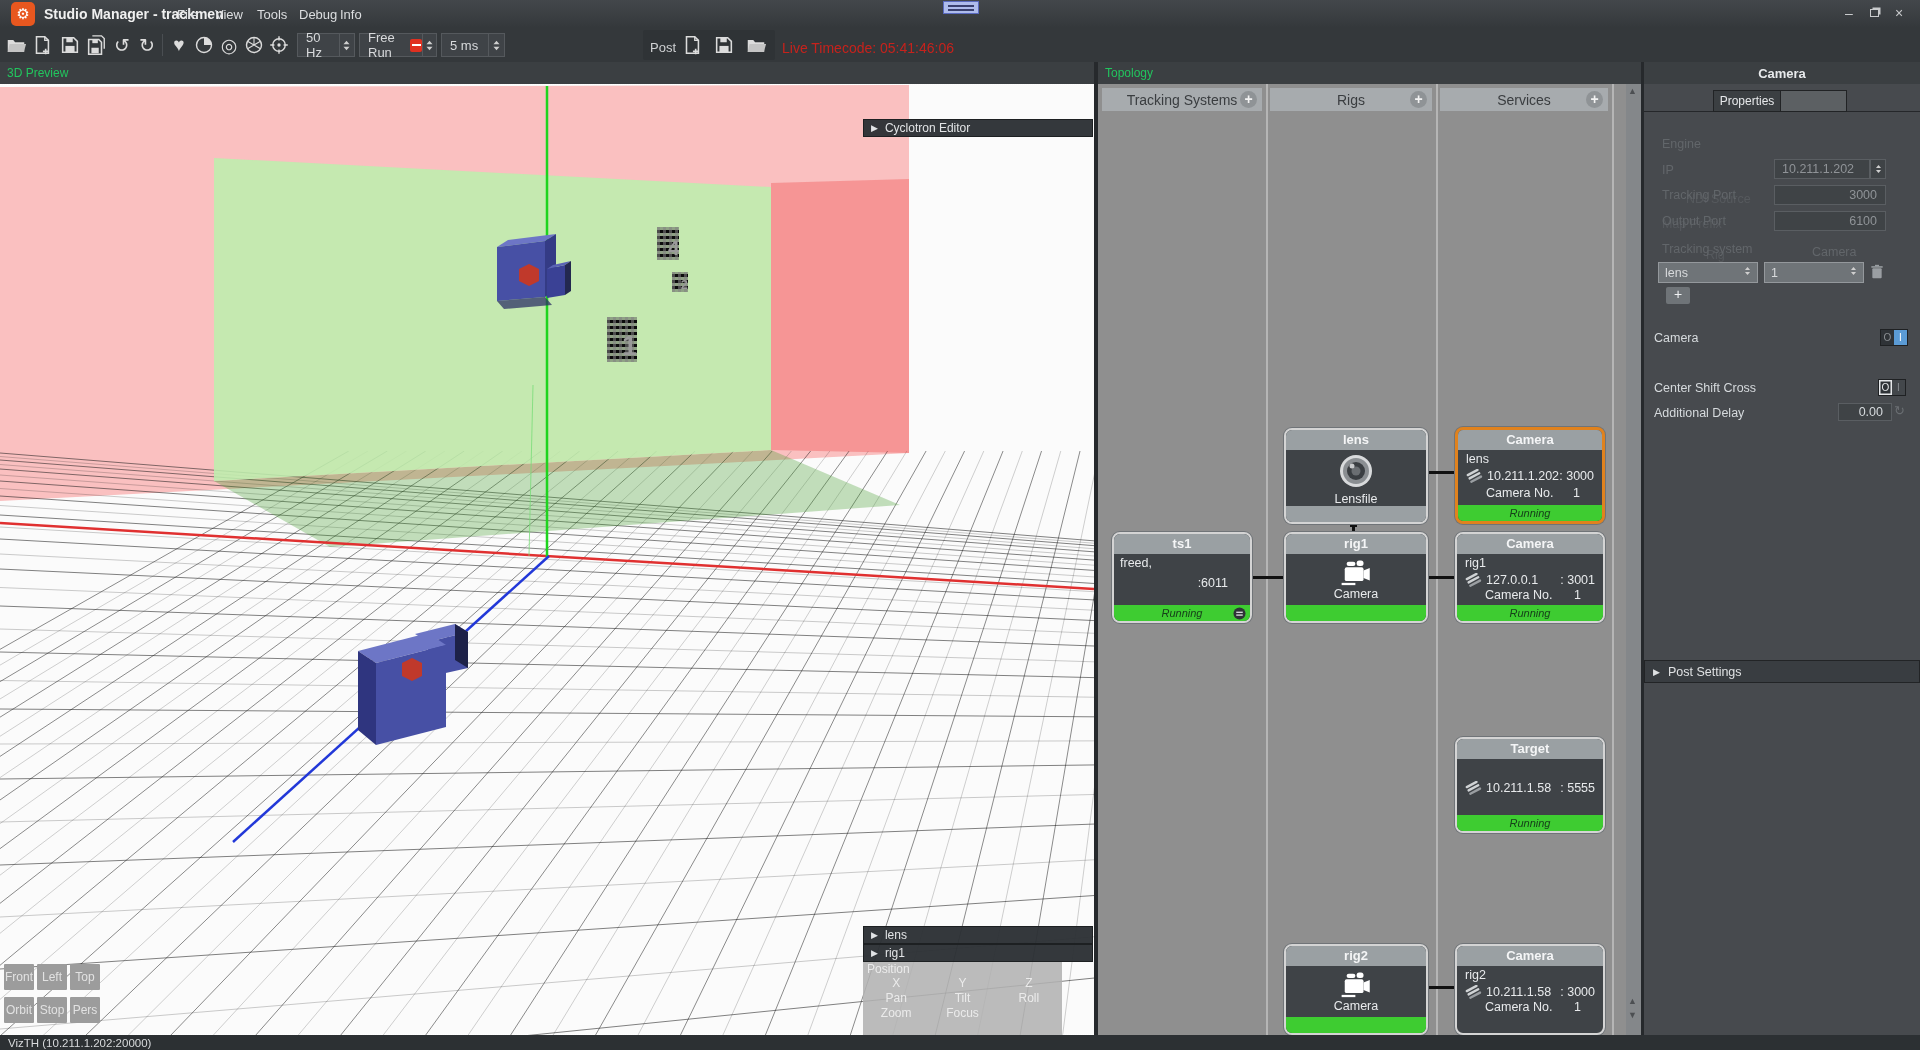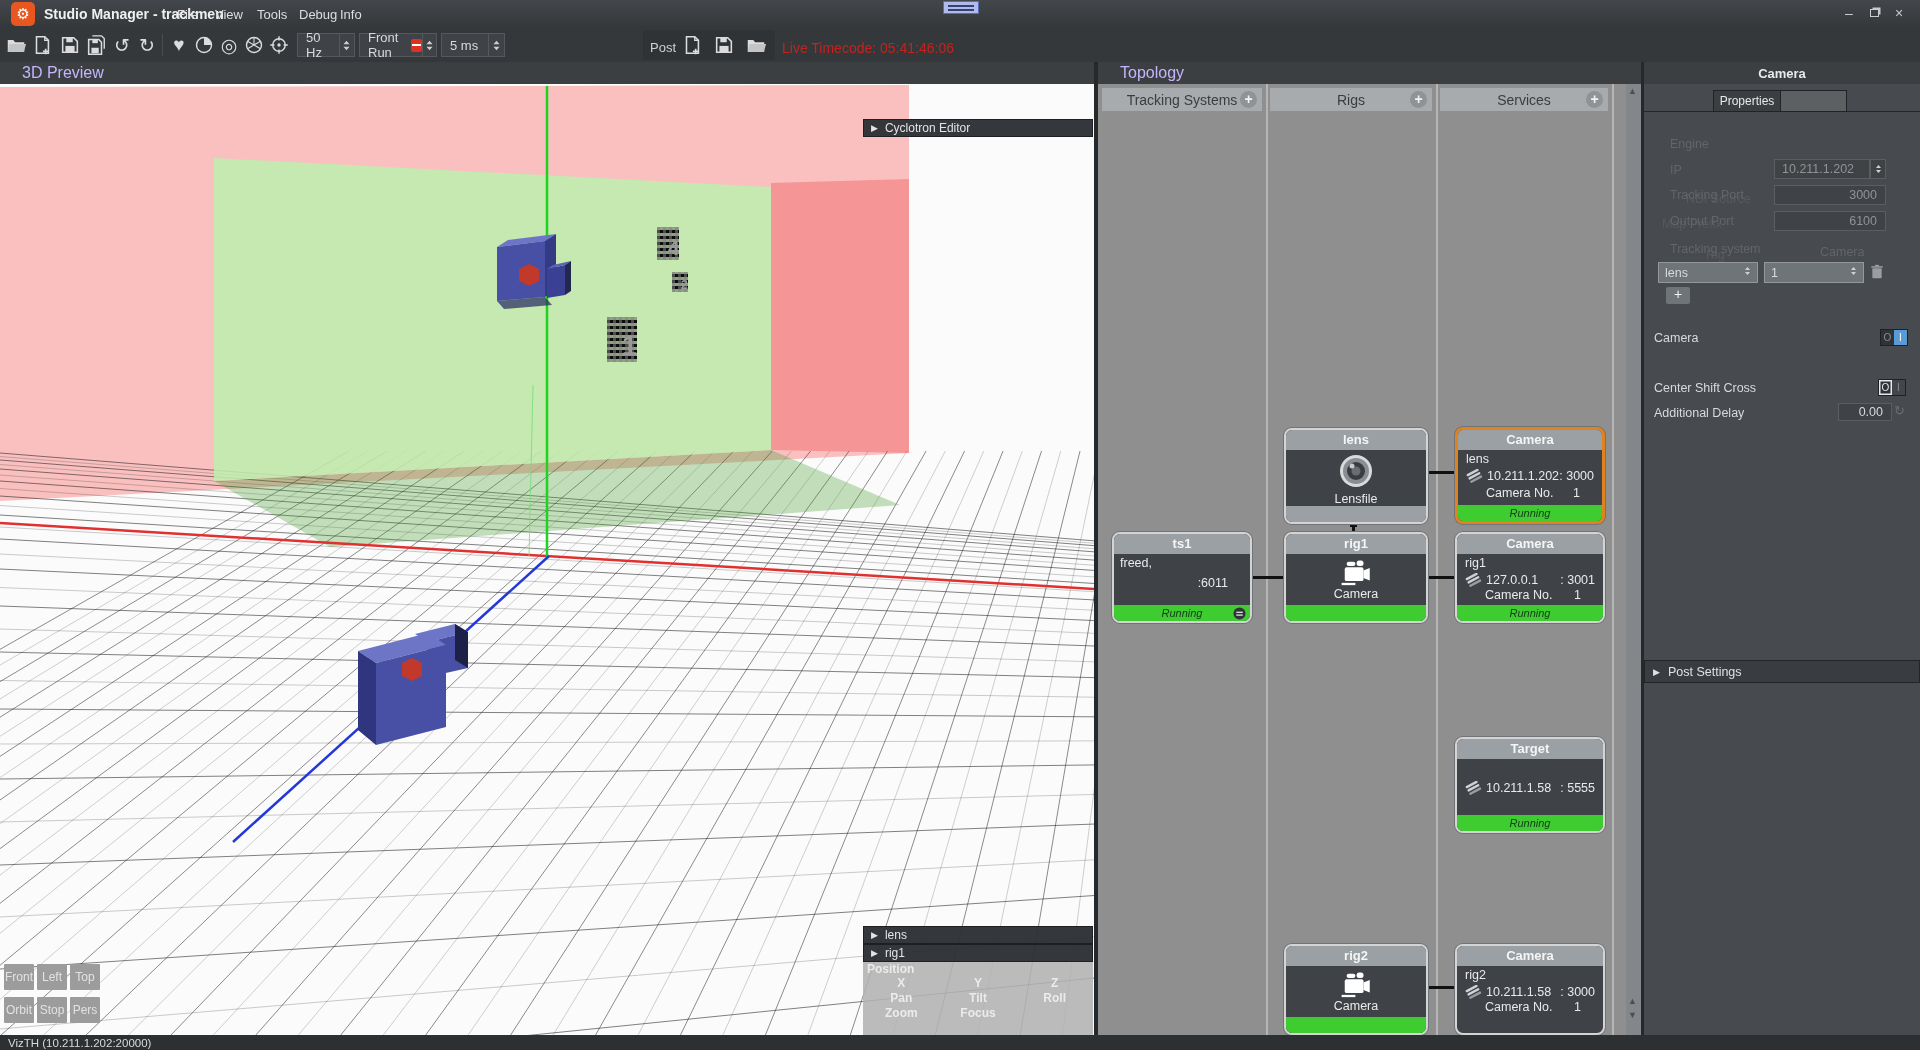--- a/index.html
+++ b/index.html
@@ -31,37 +31,37 @@
   .dd .spin { margin-left:auto; width:16px; height:100%; border-left:1px solid #55595d;
               display:flex; align-items:center; justify-content:center; }
   .redflag { width:15px; height:13px; background:#e03020; border-radius:2px; margin-left:auto;
              display:flex; align-items:center; justify-content:center; }
   .redflag i { display:block; width:9px; height:2px; background:#fff; }
   #post-group { position:absolute; left:643px; top:2px; width:132px; height:30px; background:#2f3336; border-radius:2px; }
   #post-label { position:absolute; left:650px; top:12px; font-size:13px; color:#cfd1d3; }
   #timecode { position:absolute; left:782px; top:12px; font-size:14px; color:#c6221c; }
 
   
-  .panel-head { position:absolute; top:62px; height:22px; background:#3b3f42; color:#c4b5fd;
-                font-size:16px; display:flex; align-items:center; padding-left:22px; }
+  .panel-head { position:absolute; top:62px; height:22px; background:#3b3f42; color:#22c55e;
+                font-size:12px; display:flex; align-items:center; padding-left:7px; }
   .panel-head.center { justify-content:center; padding-left:0; font-weight:bold; font-size:13px; color:#e8eaec; }
 
   
   #scene { position:absolute; left:0; top:84px; width:1094px; height:951px; background:#fbfbfb;
            border-top:1px dotted rgba(255,255,255,.95); border-bottom:1px dotted rgba(255,255,255,.95); }
   #objects-bar { position:absolute; left:0; top:2px; width:1094px; height:26px; background:rgba(150,150,150,.45); }
   #objects-tab { position:absolute; left:0; top:0; width:106px; height:26px; background:rgba(152,152,152,.95);
                  color:#d9d9d9; font-size:13px; display:flex; align-items:center; padding-left:10px; }
   .collapse-bar { position:absolute; height:18px; background:rgba(44,48,52,.96); color:#e2e4e6;
                   font-size:12px; display:flex; align-items:center; gap:7px; padding-left:7px;
                   border:1px solid #1d2022; }
   .collapse-bar .tri { font-size:9px; color:#e2e4e6; }
-  #hud-panel { position:absolute; left:863px; top:877px; width:230px; height:74px;
+  #hud-panel { position:absolute; left:863px; top:877px; width:199px; height:74px;
                background:rgba(178,178,178,.88); color:rgba(248,248,248,.8); font-size:12px;
-               border-bottom:1px dotted #fff;font-weight:bold; }
+               border-bottom:1px dotted #fff; }
   #hud-panel .row { display:grid; grid-template-columns:1fr 1fr 1fr; text-align:center; height:15px; line-height:15px; }
   #hud-pos { padding-left:4px; height:14px; line-height:15px; }
   .viewbtn { position:absolute; width:30px; height:26px; background:#9c9c9c; color:#e2e2e2;
              font-size:12px; display:flex; align-items:center; justify-content:center; border-radius:1px; }
 
   
   #topo-body { position:absolute; left:1098px; top:84px; width:543px; height:951px; background:#8f8f8f; overflow:hidden; }
   .colsep { position:absolute; top:0; width:2px; height:951px; background:#b5b5b5; }
   .colhead { position:absolute; top:4px; height:23px; background:#a7abae; color:#3a3d40; font-size:14px;
              display:flex; align-items:center; justify-content:center; }
@@ -84,21 +84,21 @@
   #topo-scroll { position:absolute; left:1626px; top:84px; width:15px; height:951px; background:#84878a; }
   #topo-scroll .ar { position:absolute; left:2px; font-size:9px; color:#4c4f52; }
 
   
   #props { position:absolute; left:1644px; top:84px; width:296px; height:951px; background:#474a4e; }
   .tab { position:absolute; top:6px; height:22px; font-size:12px; color:#e6e8ea;
          display:flex; align-items:center; justify-content:center; }
   #tab-props { left:69px; width:68px; background:#3b3f42; border:1px solid #212325; }
   #tab-blank { left:137px; width:66px; background:#5c6063; border:1px solid #212325; border-left:none; }
   .hline { position:absolute; top:27px; height:1px; background:#25272a; }
-  .plbl { position:absolute; font-size:12.5px; color:#62666a;margin-left:8px; }
+  .plbl { position:absolute; font-size:12.5px; color:#62666a; }
   .pghost { position:absolute; font-size:12.5px; color:#62666a; opacity:.55; }
   .pwhite { position:absolute; font-size:12.5px; color:#d6dadd; }
   .pinput { position:absolute; height:20px; background:#3f4346; border:1px solid #5a5e62;
             color:#8f9397; font-size:12.5px; display:flex; align-items:center; }
   .pinput.right { justify-content:flex-end; padding-right:8px; }
   .spinbox { position:absolute; width:16px; height:20px; background:#3f4346; border:1px solid #5a5e62;
              display:flex; align-items:center; justify-content:center; }
   .pdrop { position:absolute; height:21px; background:#6f7478; border:1px solid #94989c; color:#d8dadc;
            font-size:12.5px; display:flex; align-items:center; padding-left:6px; }
   .pdrop .spin { margin-left:auto; margin-right:4px; }
@@ -243,21 +243,21 @@
 
   <div class="dd" style="left:297px; width:58px">
     <span>50 Hz</span>
     <span class="spin">
         <svg width="13" height="13" viewBox="0 0 15 14">
           <use href="#i-spin"></use>
         </svg>
       </span>
   </div>
   <div class="dd" style="left:359px; width:78px">
-    <span>Front Run</span>
+    <span>Free Run</span>
     <span class="redflag">
         <i></i>
       </span>
     <span class="spin">
         <svg width="13" height="13" viewBox="0 0 15 14">
           <use href="#i-spin"></use>
         </svg>
       </span>
   </div>
   <div class="dd" style="left:441px; width:64px">

